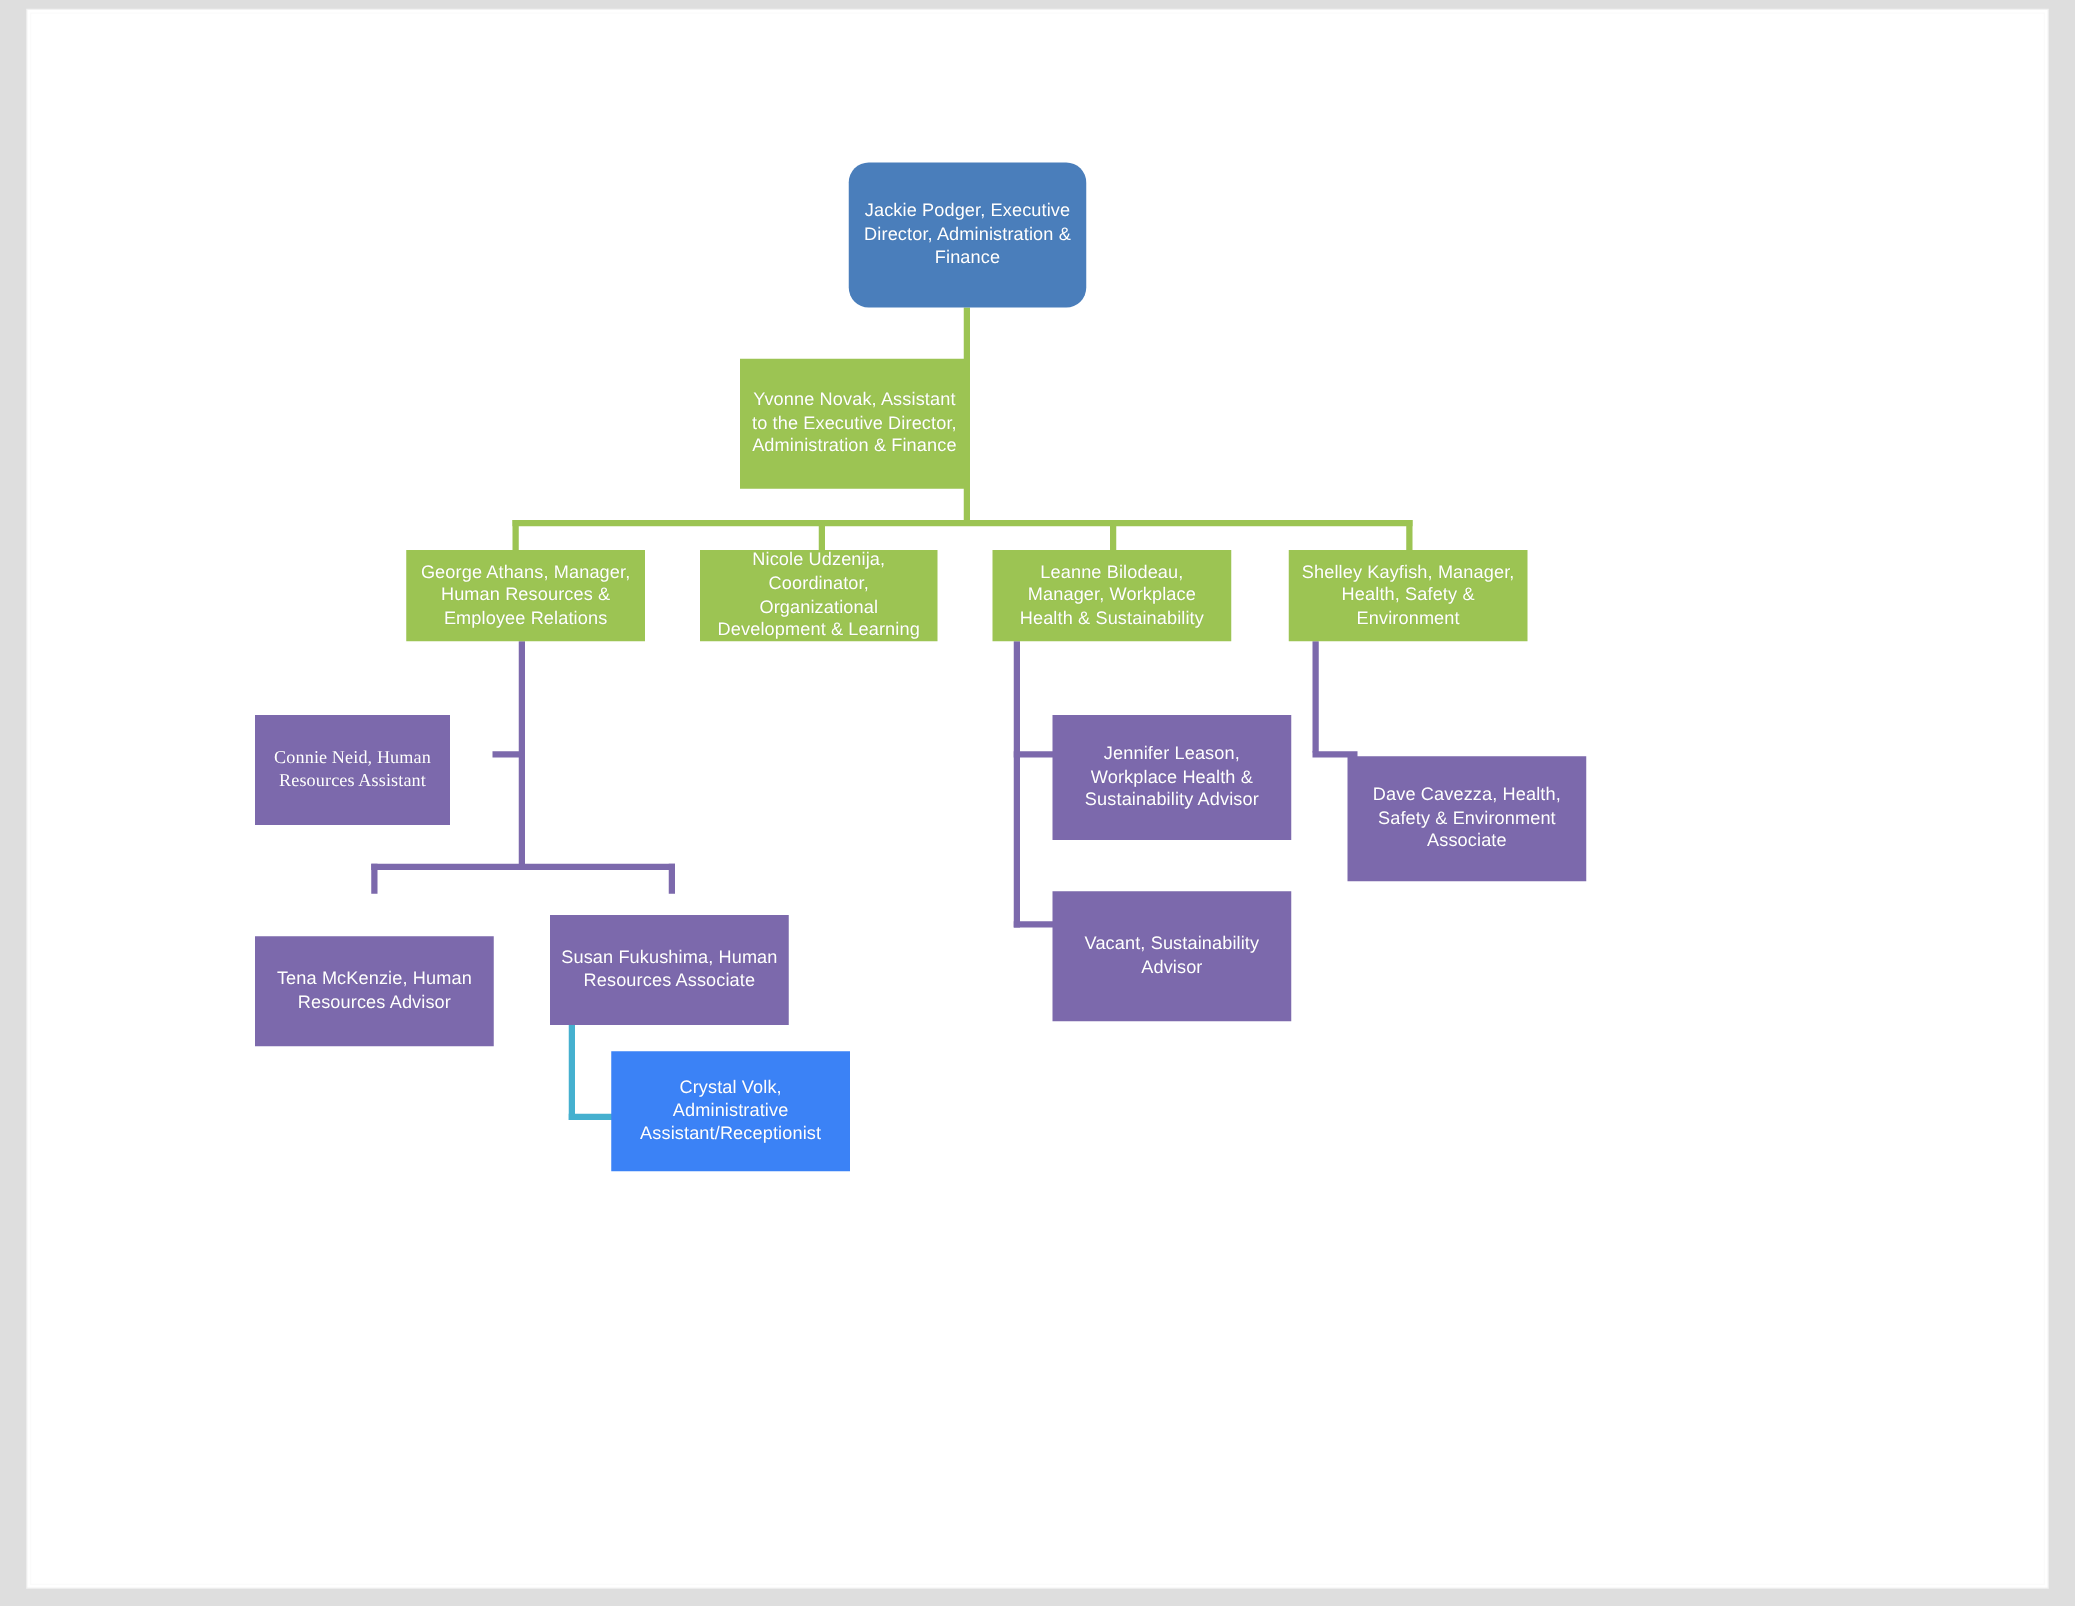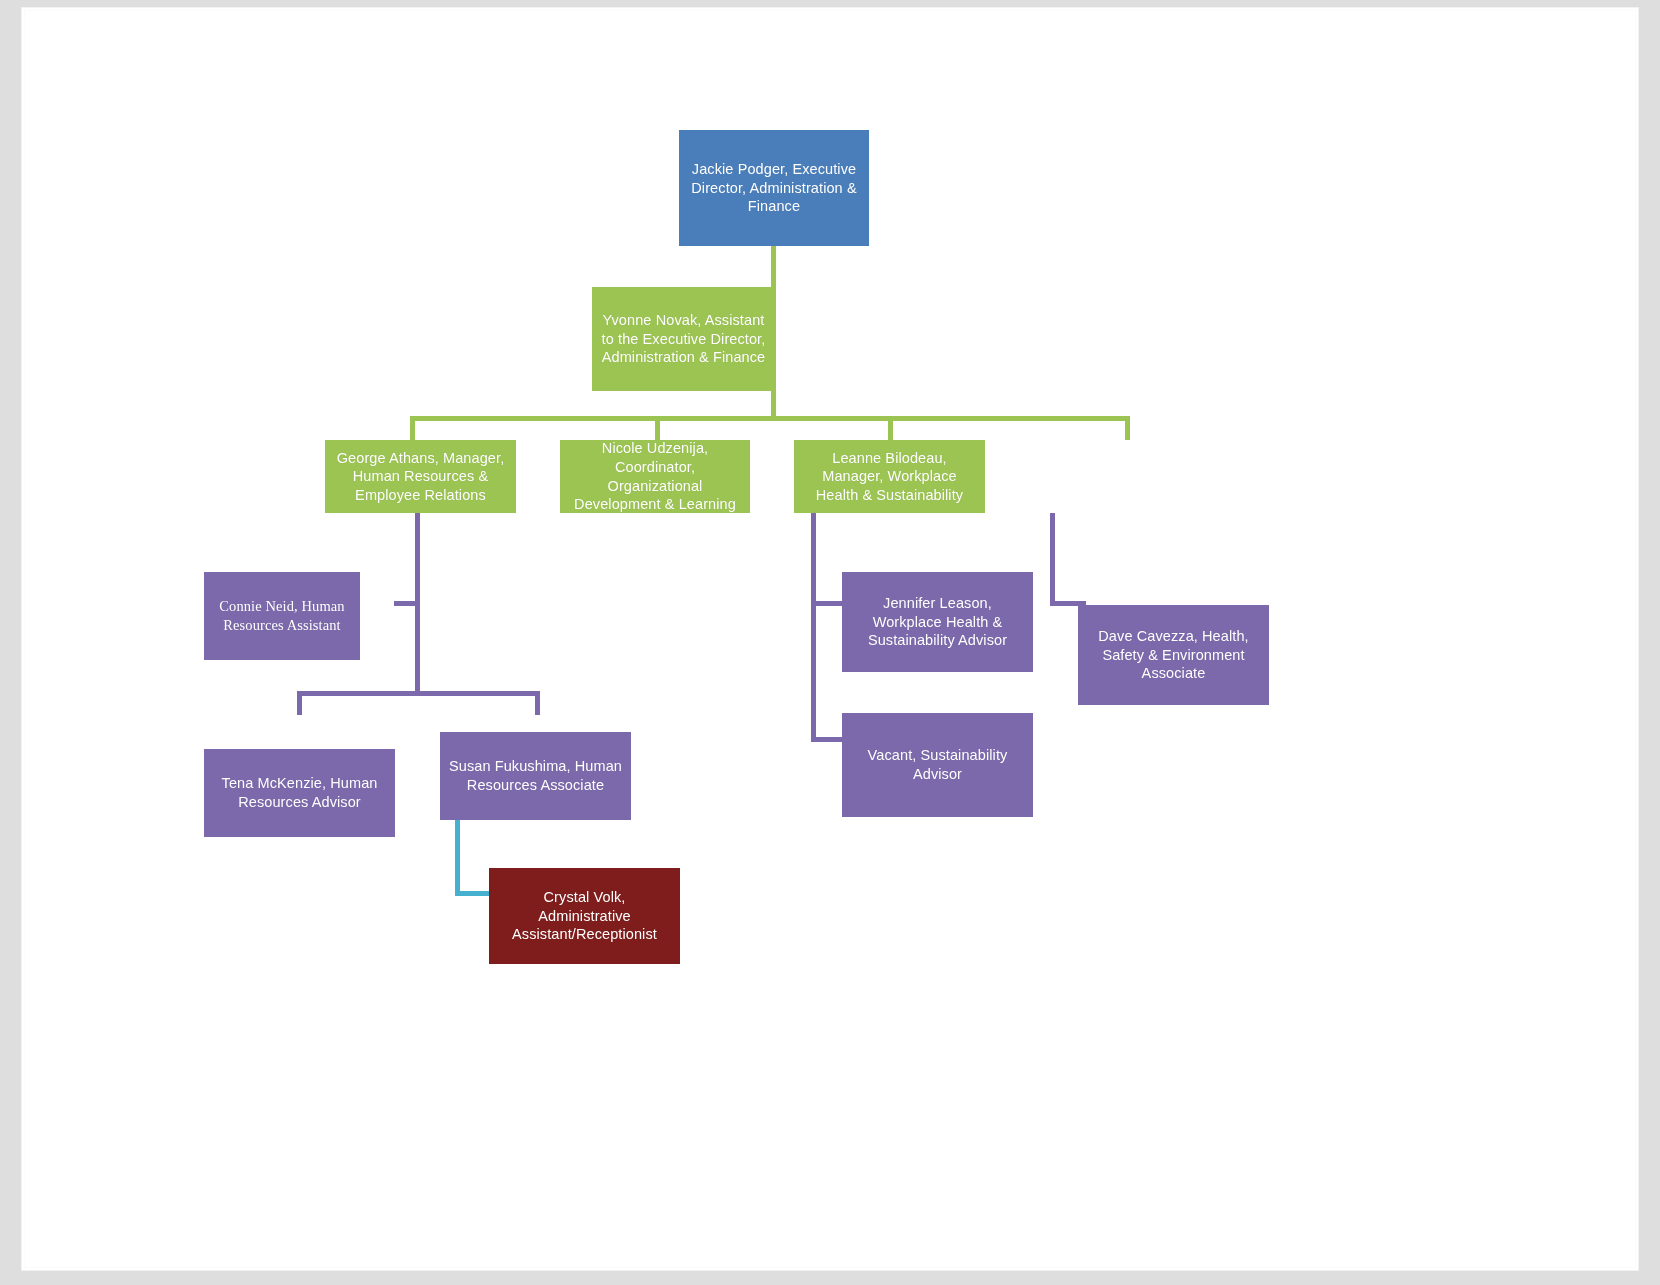--- a/index.html
+++ b/index.html
@@ -70,24 +70,24 @@
     padding: 2px 7px;
     overflow: hidden;
   }
 
   .node .label {
     display: block;
     width: 100%;
     text-shadow: 0 0 1px rgba(0,0,0,0.10);
   }
 
-  .node.blue   { background: #4a7ebb; }
+  .node.blue   { background: #4a7ebb; border-radius: 16px; }
   .node.green  { background: #9cc453; }
   .node.purple { background: #7c69ac; }
-  .node.teal   { background: #7f1d1d; margin-top: 27px; }
+  .node.teal   { background: #3b82f6; }
 </style>
 </head>
 <body>
 
 <div id="canvas">
   <div id="page">
     <div id="chart">
 
       <div class="conn" style="left:749px; top:238px; width:5px; height:174px;"></div>
 
@@ -129,20 +129,23 @@
       </div>
 
       <div class="node green" style="left:538px; top:432px; width:190px; height:73px; font-size:14.5px;align-items:center;">
         <span class="label">Nicole Udzenija, Coordinator, Organizational Development &amp; Learning</span>
       </div>
 
       <div class="node green" style="left:772px; top:432px; width:191px; height:73px; font-size:14.5px;">
         <span class="label">Leanne Bilodeau, Manager, Workplace Health &amp; Sustainability</span>
       </div>
 
+      <div class="node green" style="left:1009px; top:432px; width:191px; height:73px; font-size:14.5px;">
+        <span class="label">Shelley Kayfish, Manager, Health, Safety &amp; Environment</span>
+      </div>
 
       <div class="node purple" style="left:182px; top:564px; width:156px; height:88px; font-size:14.5px;font-family:Liberation Serif, serif;">
         <span class="label">Connie Neid, Human Resources Assistant</span>
       </div>
 
       <div class="node purple" style="left:182px; top:705px; width:191px; height:88px; font-size:14.5px;margin-top:36px;">
         <span class="label">Tena McKenzie, Human Resources Advisor</span>
       </div>
 
       <div class="node purple" style="left:418px; top:724px; width:191px; height:88px; font-size:14.5px;">

